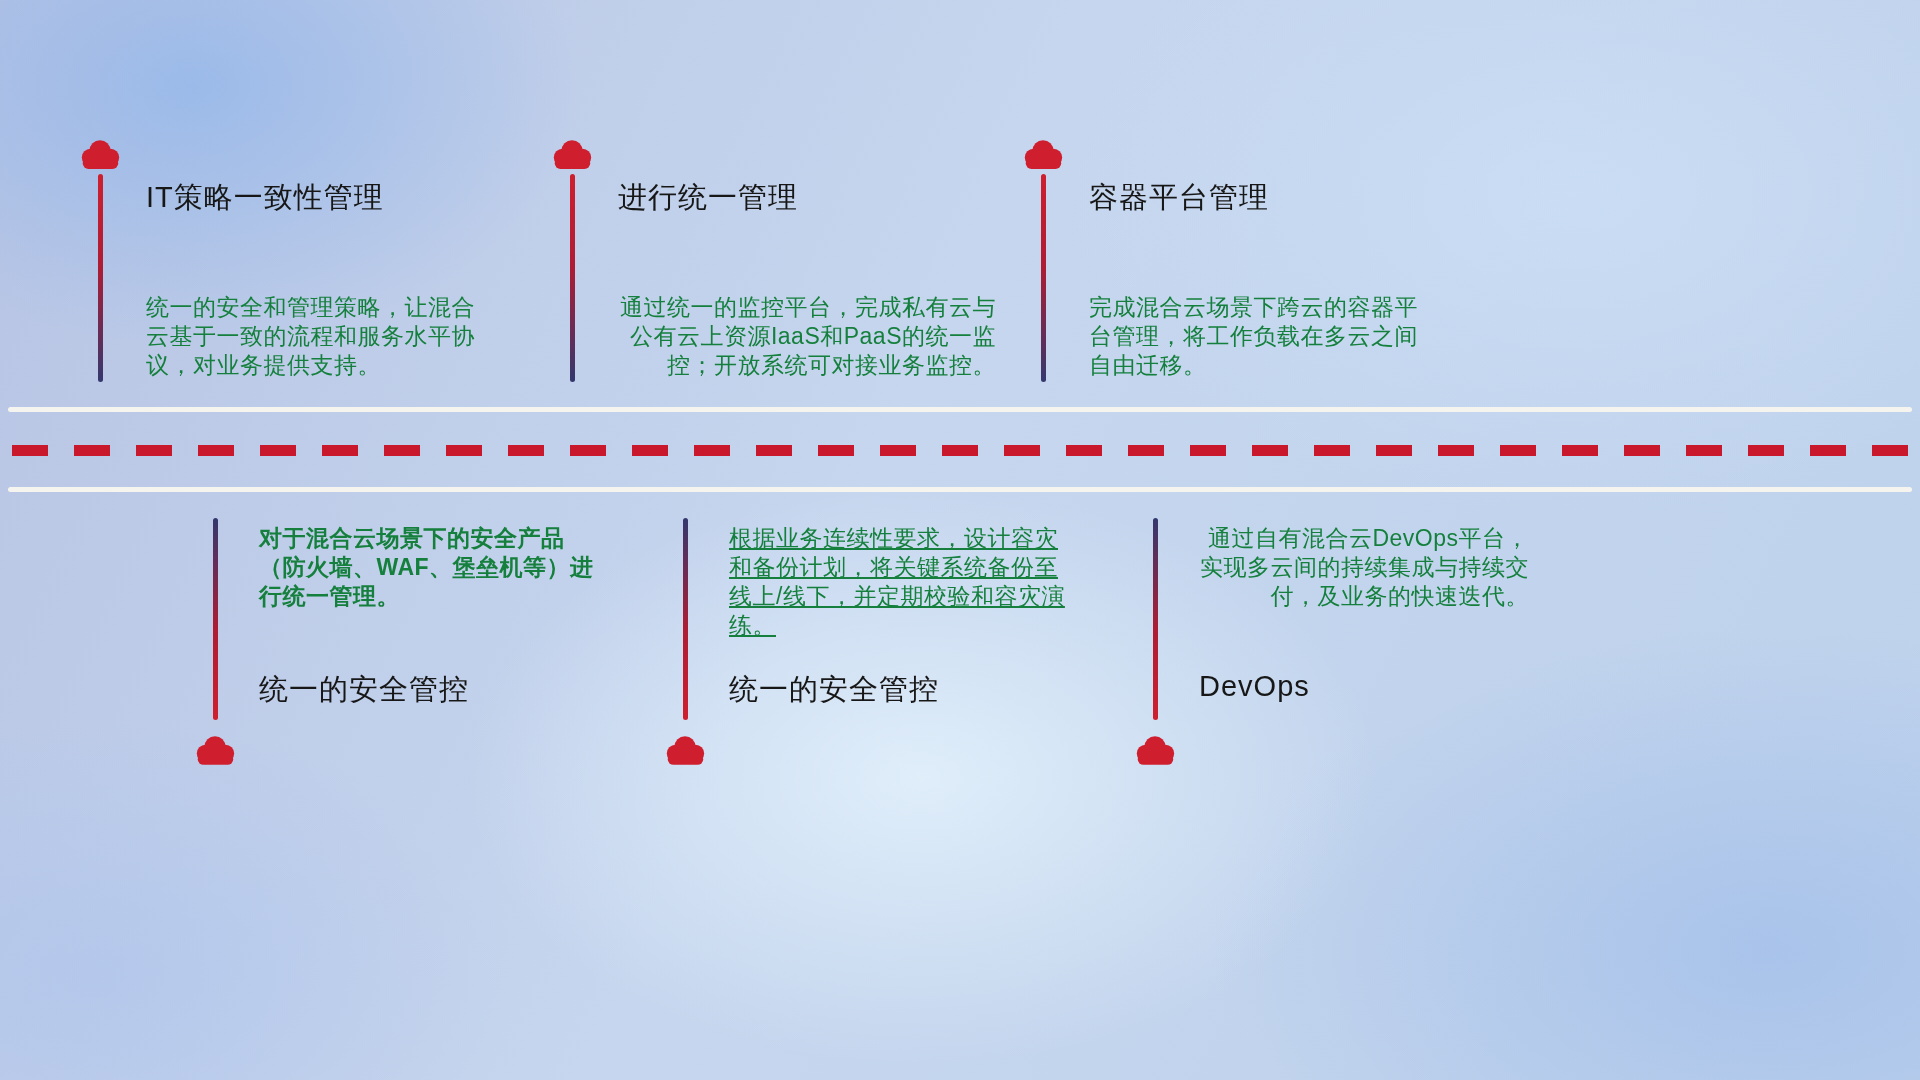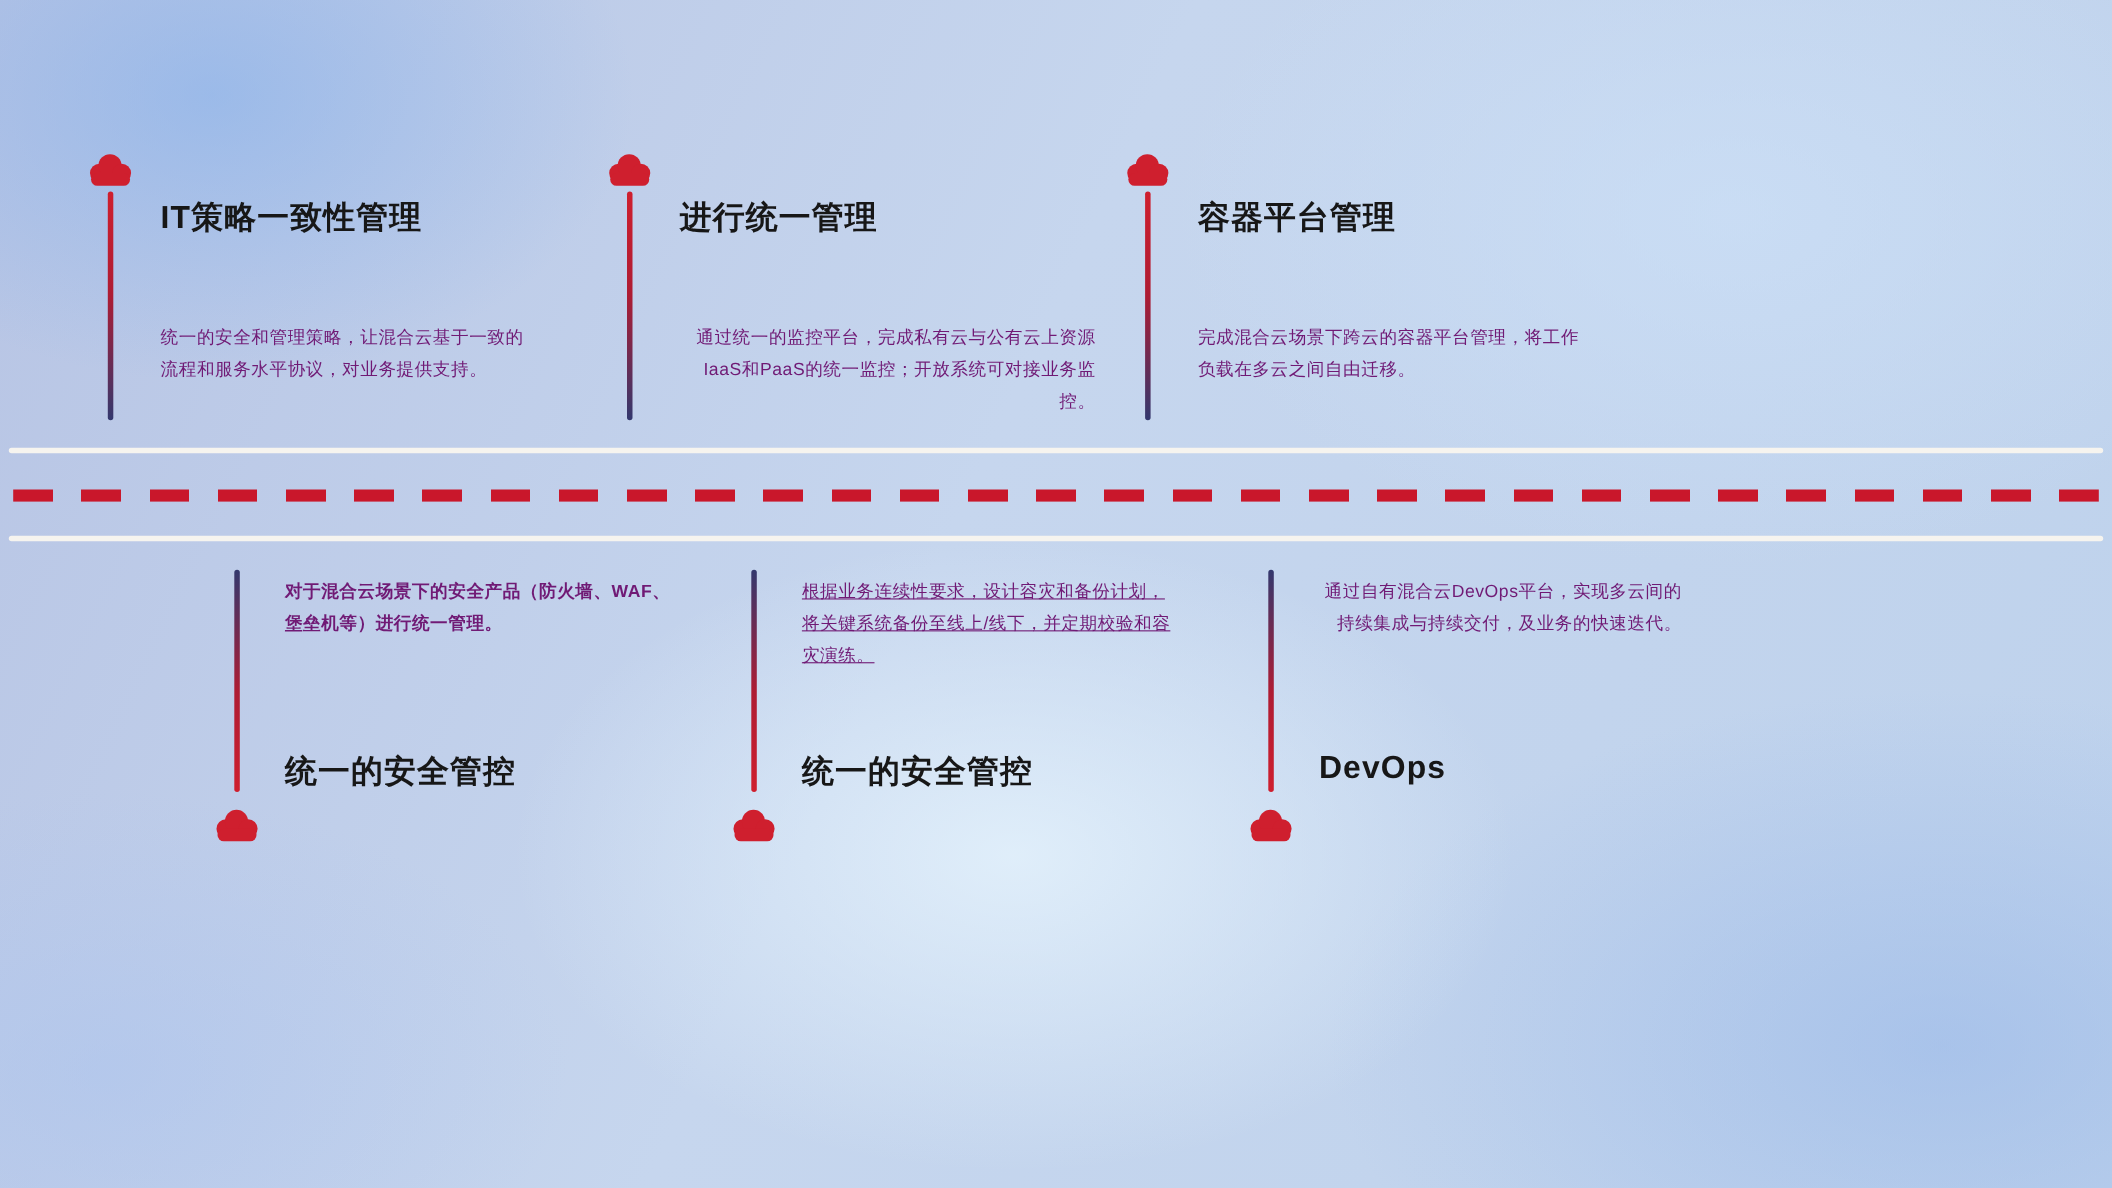--- a/index.html
+++ b/index.html
@@ -13,27 +13,27 @@
       radial-gradient(900px 520px at 92% 88%, rgba(150,182,232,.55), transparent 62%),
       radial-gradient(700px 420px at 5% 90%, rgba(170,195,238,.5), transparent 60%),
       linear-gradient(115deg,#b7c4e4 0%,#c6d6ee 45%,#bed2ec 100%);
   }
   .item{position:absolute;width:460px;}
   .cloud{position:absolute;width:46px;height:33px;display:block;}
   .cloud svg{display:block;width:100%;height:100%;}
   .stem{position:absolute;width:5px;border-radius:3px;}
   .stem-top{top:36px;left:-2px;height:208px;background:linear-gradient(180deg,#cf1f2e 0%,#ae1c33 45%,#33386e 100%);}
   .stem-bottom{top:0;left:-2px;height:202px;background:linear-gradient(0deg,#cf1f2e 0%,#ae1c33 45%,#33386e 100%);}
-  .title{position:absolute;margin:0;font-size:29px;font-weight:700;color:#171717;white-space:nowrap;letter-spacing:1px;}
-  .desc{position:absolute;margin:0;font-size:16px;line-height:29px;color:#701a75;letter-spacing:.5px;}
+  .title{position:absolute;margin:0;font-size:29px;font-weight:400;color:#171717;white-space:nowrap;letter-spacing:1px;}
+  .desc{position:absolute;margin:0;font-size:23px;line-height:29px;color:#15803d;letter-spacing:.5px;}
   .item-top .cloud{left:-23px;top:0;}
   .item-top .title{left:46px;top:40px;}
   .item-top .desc{left:46px;top:155px;}
   .item-bottom .desc{left:44px;top:6px;}
-  .item-bottom .title{left:44px;top:164px;}
+  .item-bottom .title{left:44px;top:152px;}
   .item-bottom .cloud{left:-23px;top:216px;}
   .road-line{position:absolute;left:8px;right:8px;height:5px;background:#f6f4ef;border-radius:3px;}
   .road-line.rl-top{top:407px;}
   .road-line.rl-bottom{top:487px;}
   .road-dash{position:absolute;left:12px;right:12px;top:445px;height:11px;
     background:repeating-linear-gradient(90deg,#c9172b 0 36px,transparent 36px 62px);}
 </style>
 </head>
 <body>
 

